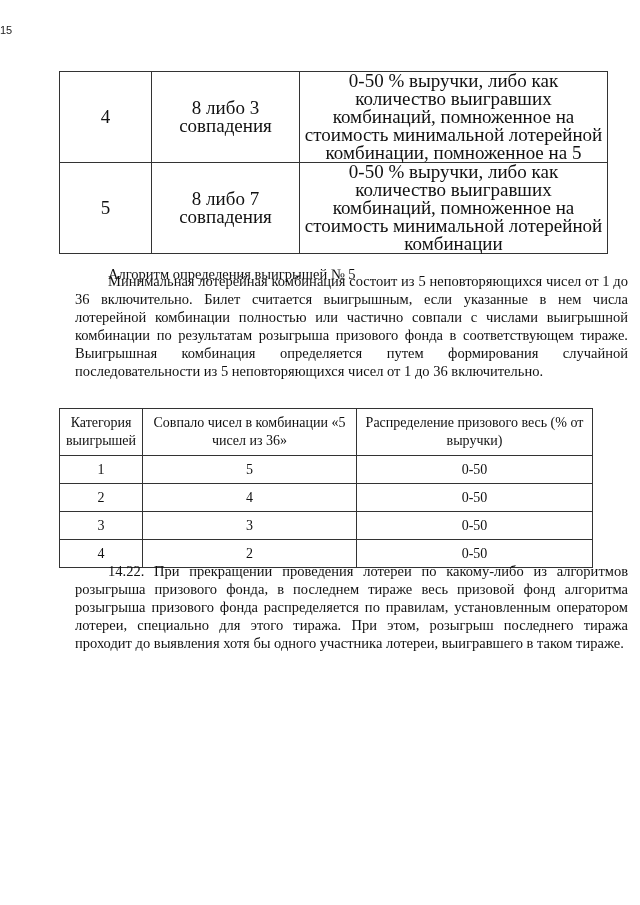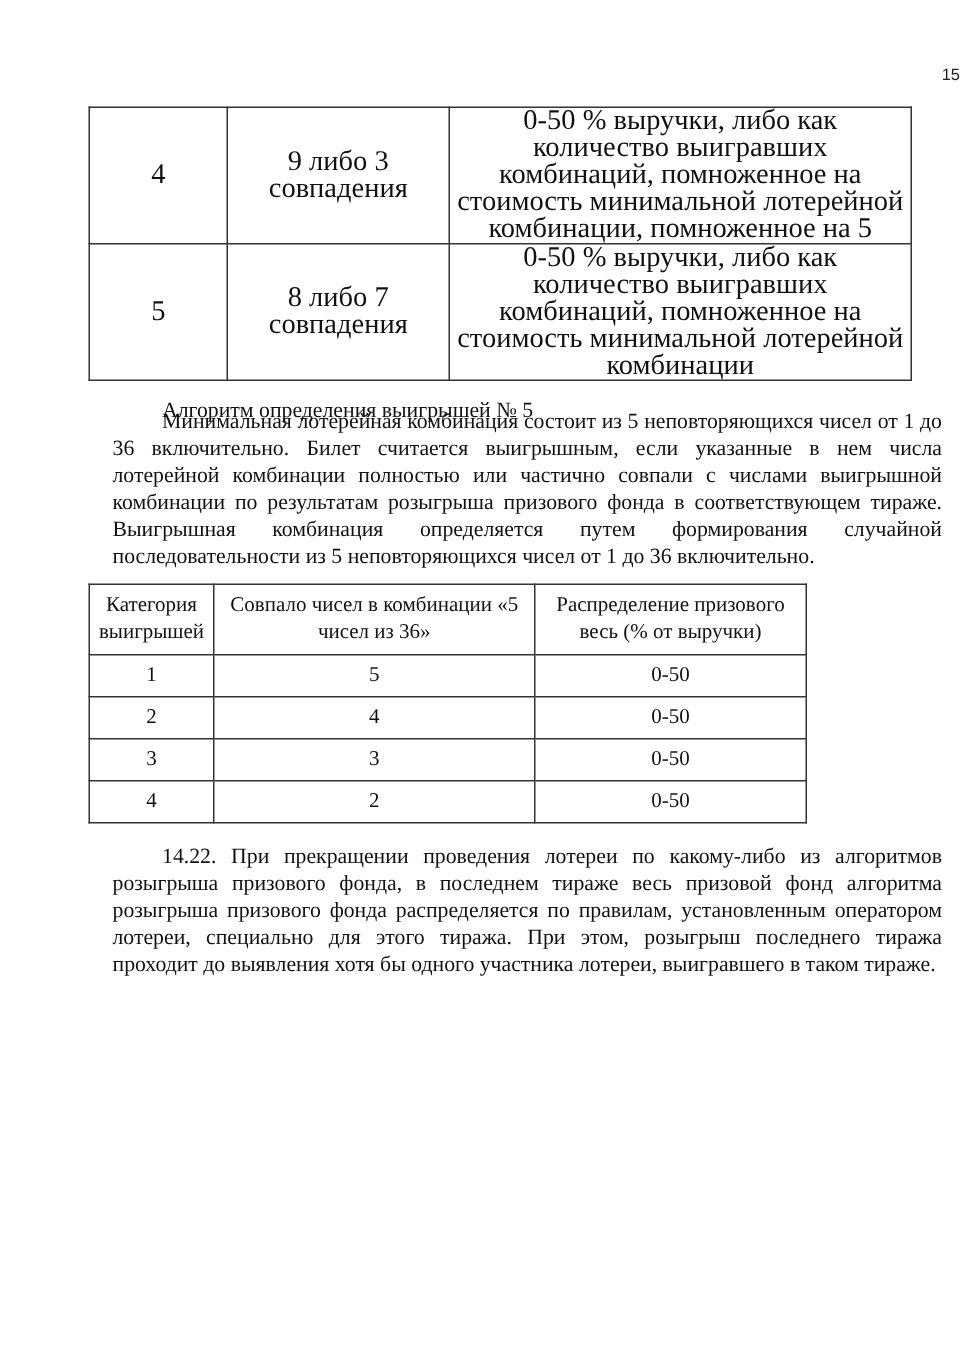--- a/index.html
+++ b/index.html
@@ -1,48 +1,48 @@
 <!DOCTYPE html>
 <html><head>
   <meta charset="utf-8">
   <style>
     html, body { margin: 0; padding: 0; background: #ffffff; }
     body { width: 640px; height: 905px; position: relative; overflow: hidden;
            font-family: "Liberation Serif", "DejaVu Serif", serif; color: #111; }
-    .page-number { position: absolute; top: 24px; left: 0; width: 640px; text-align: right;
-                   font-family: "Liberation Sans", sans-serif; font-size: 11px; color: #222; margin-top: 20px; }
+    .page-number { position: absolute; top: 24px; left: 0; width: 640px; text-align: left;
+                   font-family: "Liberation Sans", sans-serif; font-size: 11px; color: #222; }
     table { border-collapse: collapse; position: absolute; }
     td, th { border: 1px solid #333; font-weight: normal; text-align: center; vertical-align: middle;
              font-size: 19px; line-height: 18px; padding: 0 4px; }
     #t1 { left: 59px; top: 71px; width: 549px; }
     #t1 td { height: 79px; }
     #t1 .c1 { width: 83px; }
     #t1 .c2 { width: 139px; }
-    #t2 { left: 59px; top: 389px; width: 479px; }
+    #t2 { left: 59px; top: 408px; width: 534px; }
     #t2 th { height: 46px; font-size: 14px; line-height: 18px; }
     #t2 td { height: 27px; font-size: 14px; }
     #t2 .c1 { width: 78px; padding: 0 2px; }
     #t2 .c2 { width: 205px; }
     .para { position: absolute; left: 59px; width: 553px; font-size: 14.5px; line-height: 18px;
             text-align: justify; margin: 16px; }
     .indent { text-indent: 33px; }
     #algo-title { top: 249px; }
     #algo-text { top: 256px; }
     #clause { top: 546px; }
   </style>
 </head>
 <body>
 
 <div class="page-number">15</div>
 
 <table id="t1">
   <tbody>
       <tr>
     <td class="c1">4</td>
-    <td class="c2">9 либо 3 совпадения</td>
+    <td class="c2">8 либо 3 совпадения</td>
     <td>0-50 % выручки, либо как количество выигравших комбинаций, помноженное на стоимость минимальной лотерейной комбинации, помноженное на 5</td>
   </tr>
   <tr>
     <td class="c1">5</td>
     <td class="c2">8 либо 7 совпадения</td>
     <td>0-50 % выручки, либо как количество выигравших комбинаций, помноженное на стоимость минимальной лотерейной комбинации</td>
   </tr>
 </tbody>
   </table>
 

